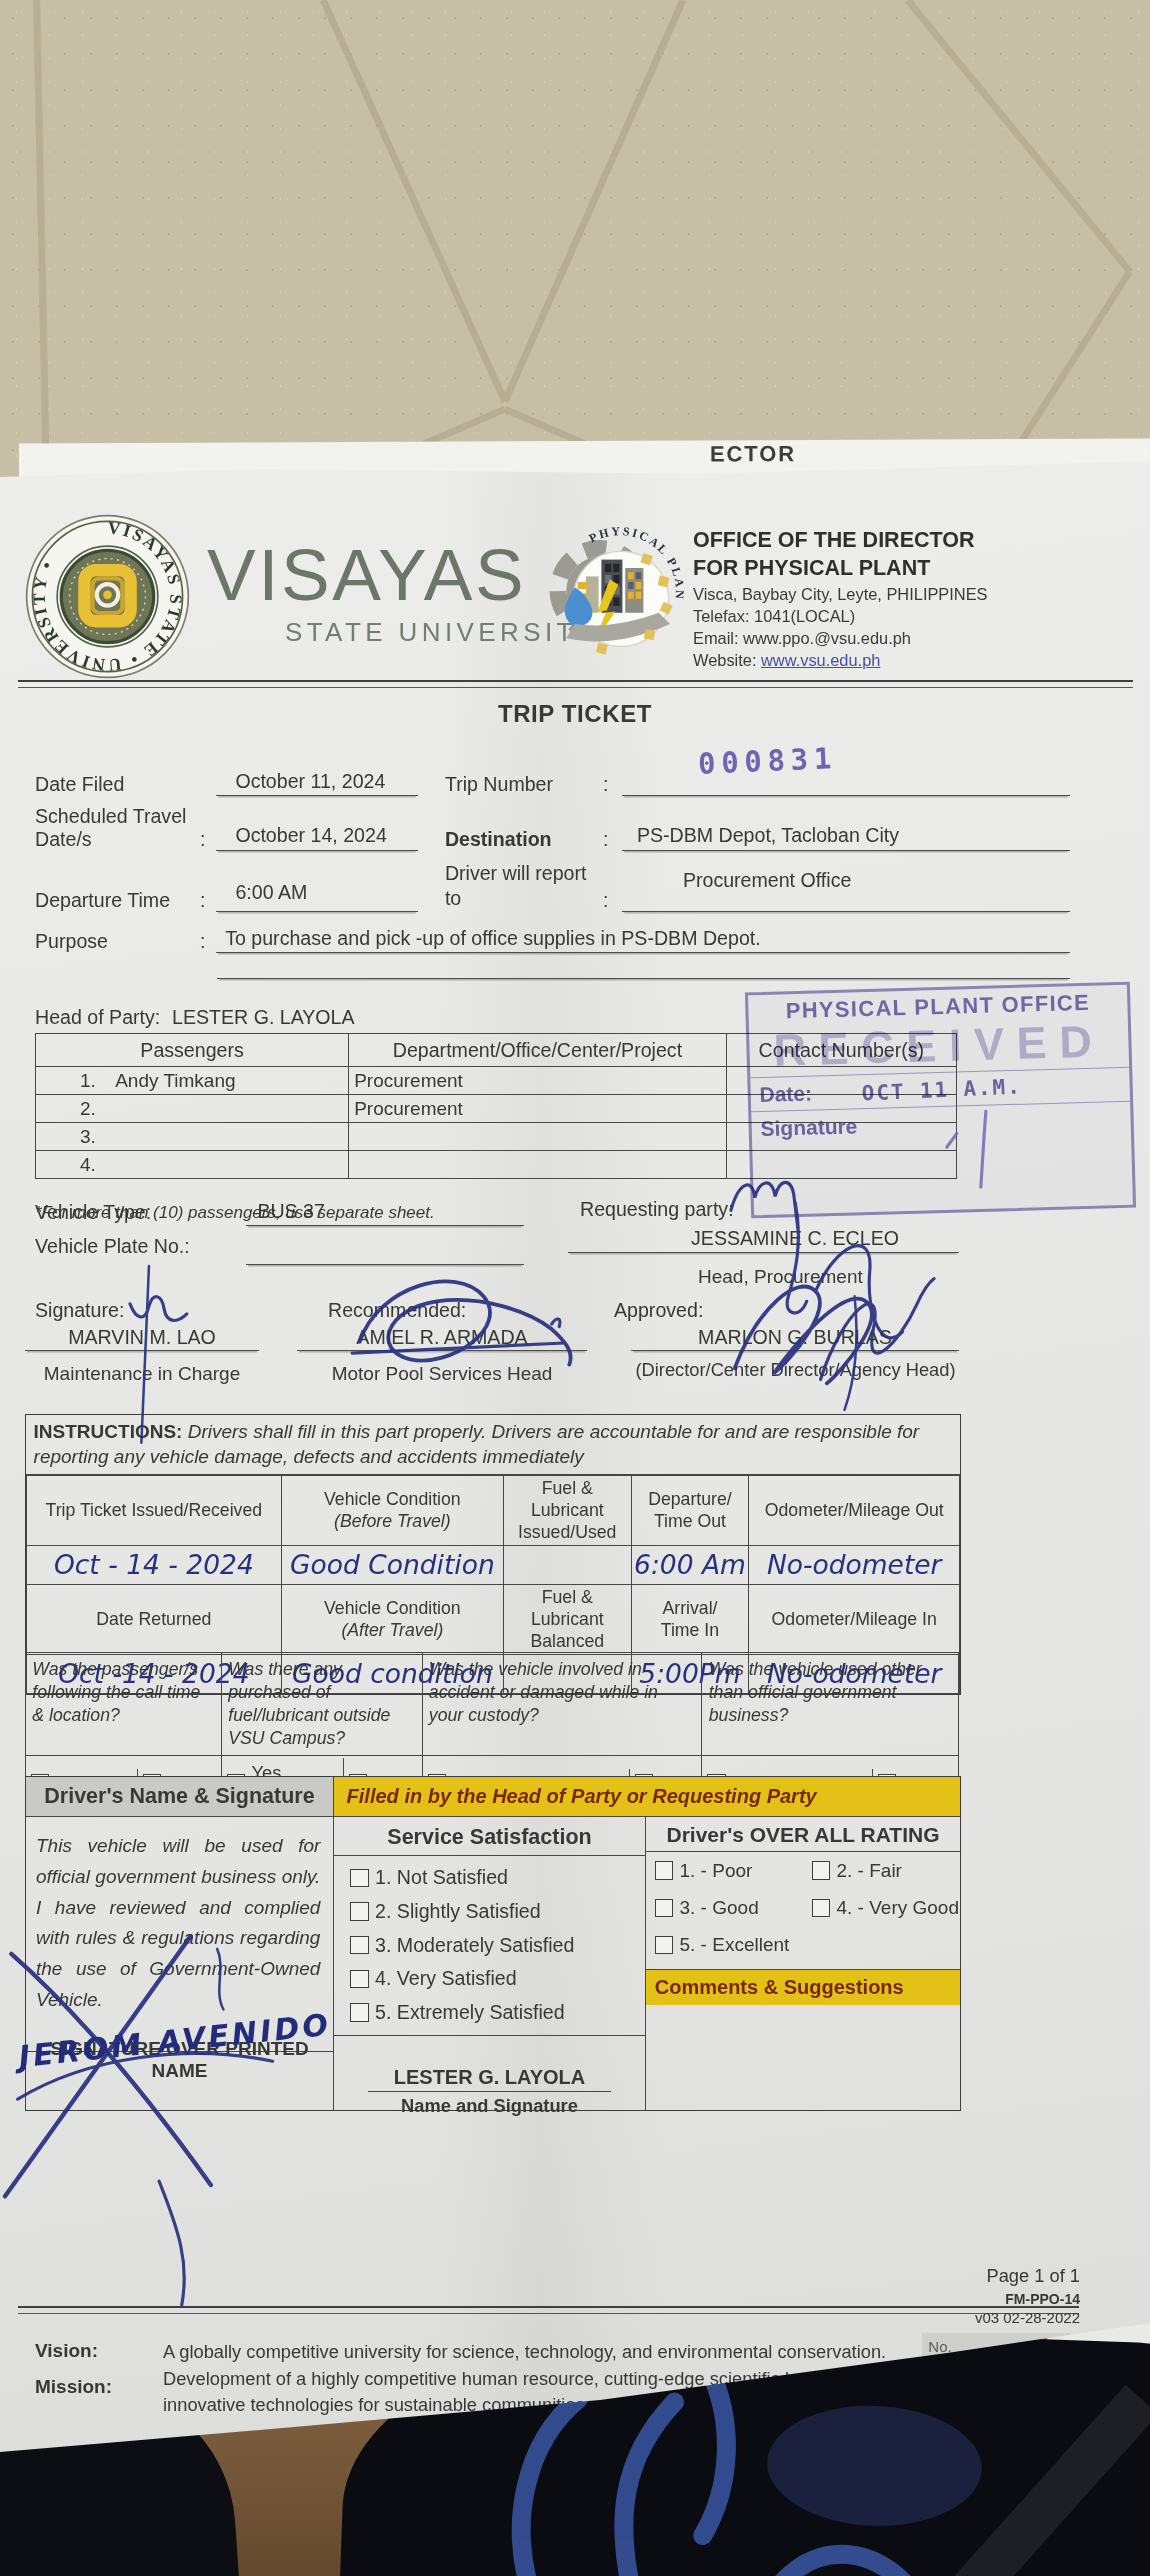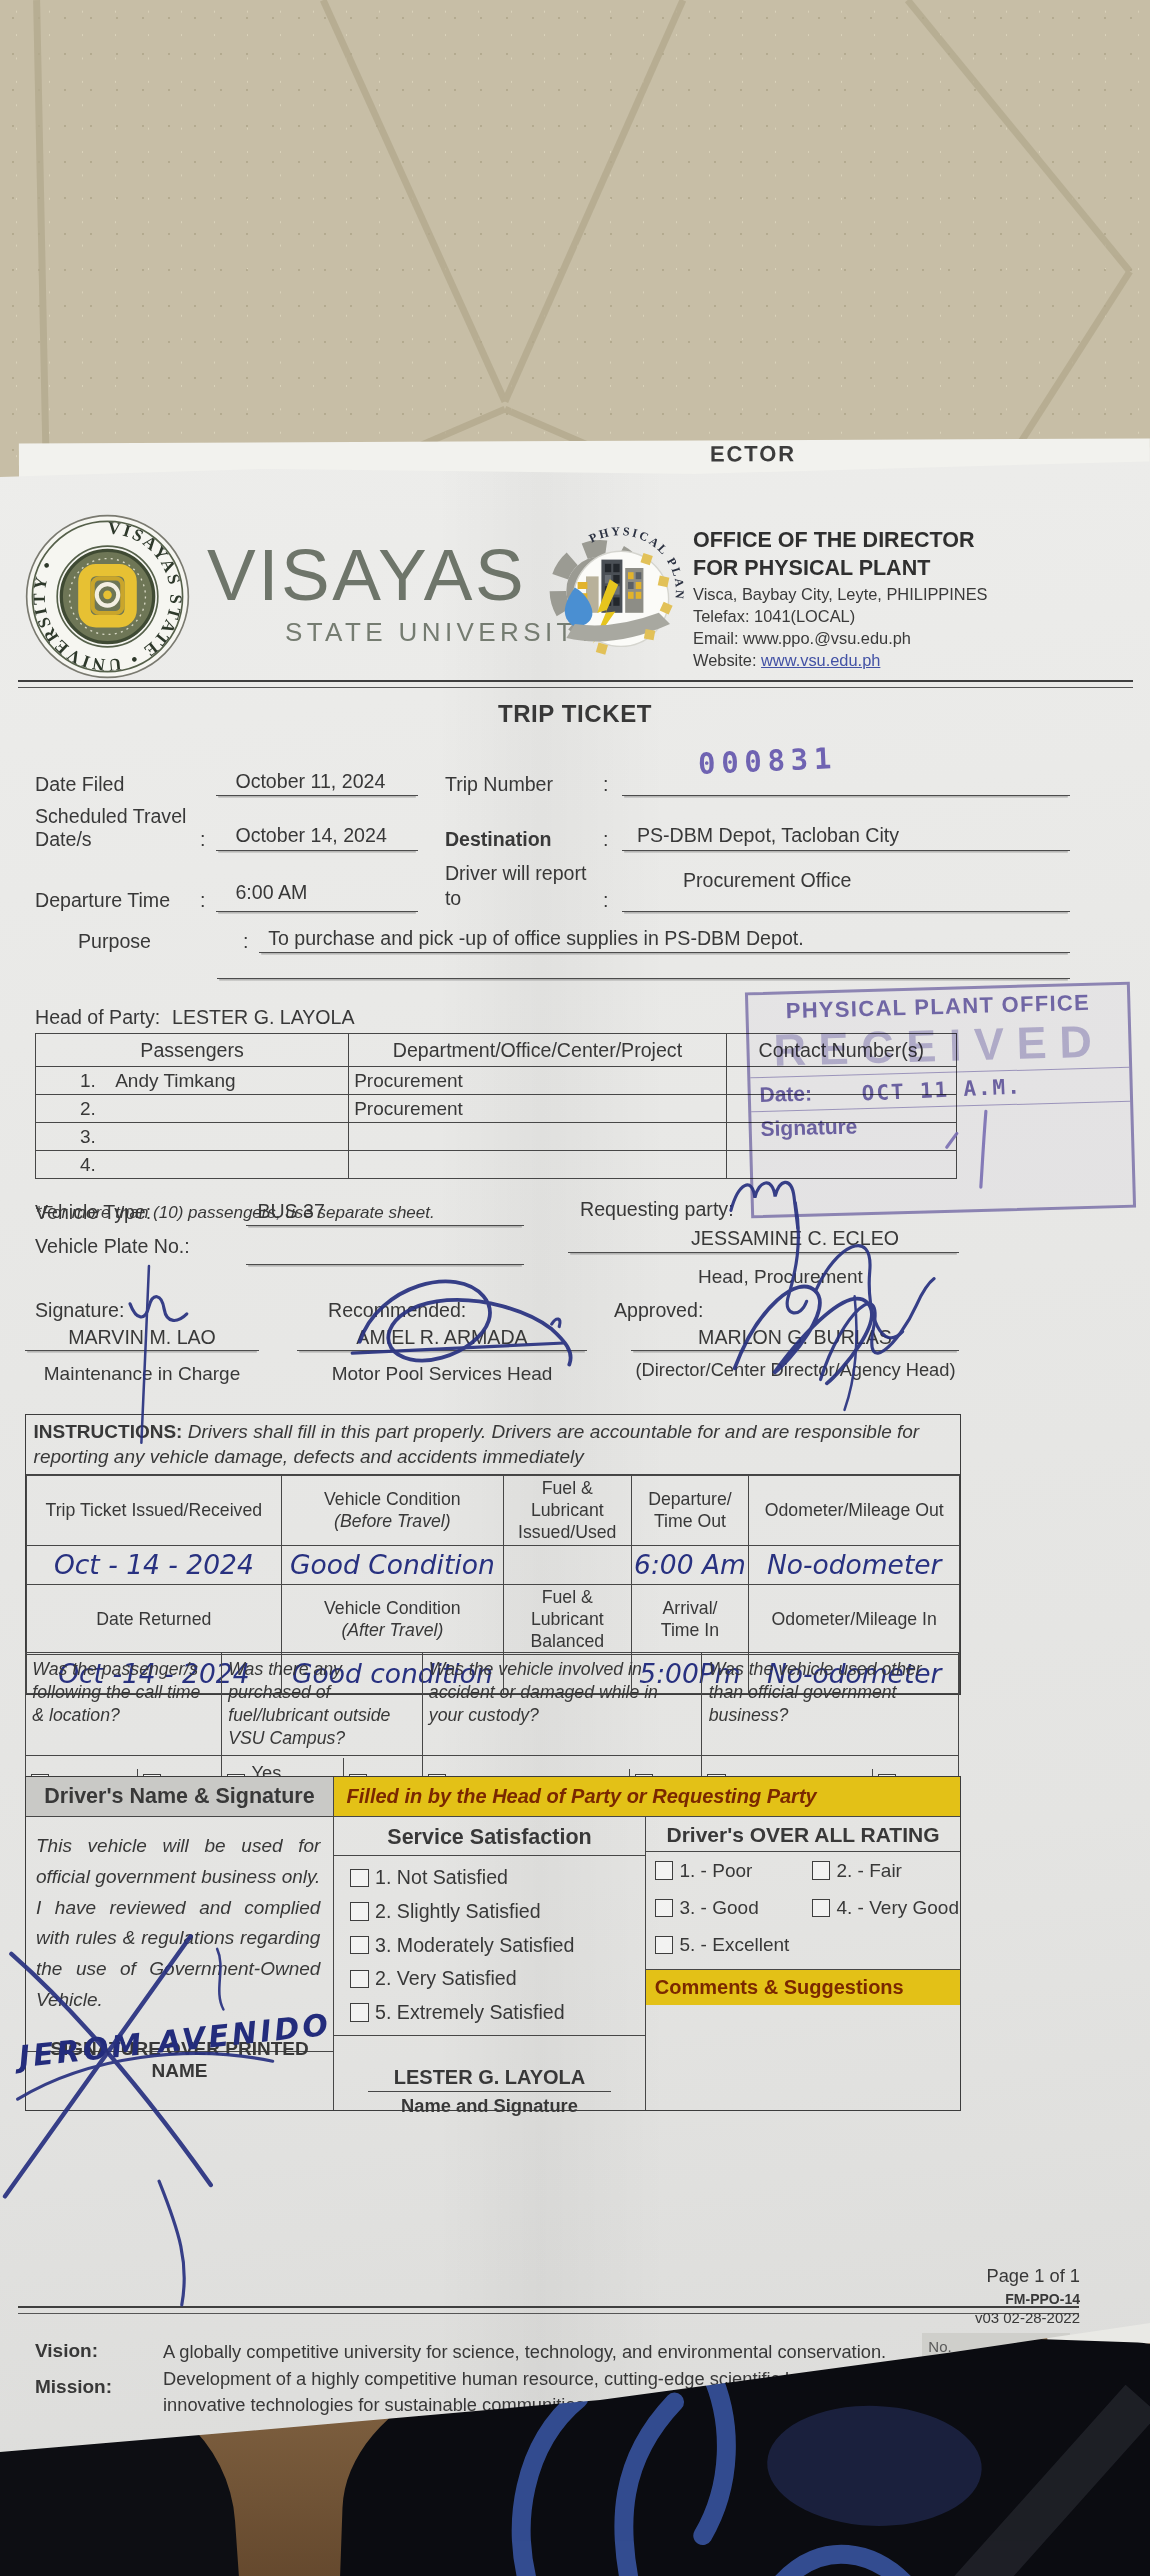--- a/index.html
+++ b/index.html
@@ -235,21 +235,21 @@
         <div class="ul" style="width:202px;height:28px;position:relative;">
           <span class="lab" style="position:absolute;left:19px;bottom:6.3px;">6:00 AM</span>
         </div>
         <div class="lab" style="width:26.5px;">&nbsp;</div>
         <div class="lab" style="width:158px;line-height:1.3;">Driver will report to</div>
         <div class="lab" style="width:19px;">:</div>
         <div class="ul" style="flex:1;height:28px;position:relative;">
           <span class="lab" style="position:absolute;left:15px;bottom:19px;margin-left:46px;">Procurement Office</span>
         </div>
       </div>
-      <div style="display:flex;align-items:flex-end;margin-top:12.6px;margin-left:43px;">
+      <div style="display:flex;align-items:flex-end;margin-top:12.6px;">
         <div class="lab" style="width:165px;">Purpose</div>
         <div class="lab" style="width:16.4px;">:</div>
         <div class="ul" style="flex:1;height:28px;position:relative;">
           <span class="lab" style="position:absolute;left:8.8px;bottom:2.5px;">To purchase and pick -up of office supplies in PS-DBM Depot.</span>
         </div>
       </div>
       <div class="ul" style="margin-left:182px;height:25px;"></div>
     </div>
 
     <div class="abs lab" style="left:35px;top:561px;">
@@ -463,21 +463,21 @@
           <div class="opt">
               <span class="cb"></span>
               <span>2.  Slightly Satisfied</span>
             </div>
           <div class="opt">
               <span class="cb"></span>
               <span>3.  Moderately Satisfied</span>
             </div>
           <div class="opt">
               <span class="cb"></span>
-              <span>2.  Very Satisfied</span>
+              <span>4.  Very Satisfied</span>
             </div>
           <div class="opt">
               <span class="cb"></span>
               <span>5.  Extremely Satisfied</span>
             </div>
           <div style="border-top:1.3px solid #474747;margin-top:3.8px;"></div>
           <div class="tc" style="font-weight:bold;font-size:20px;margin-top:30px;">LESTER G. LAYOLA</div>
           <div style="border-top:1.3px solid #474747;width:78%;margin:2.5px auto 0;"></div>
           <div class="tc" style="font-weight:bold;font-size:18.3px;margin-top:2.5px;">Name and Signature</div>
         </div>

